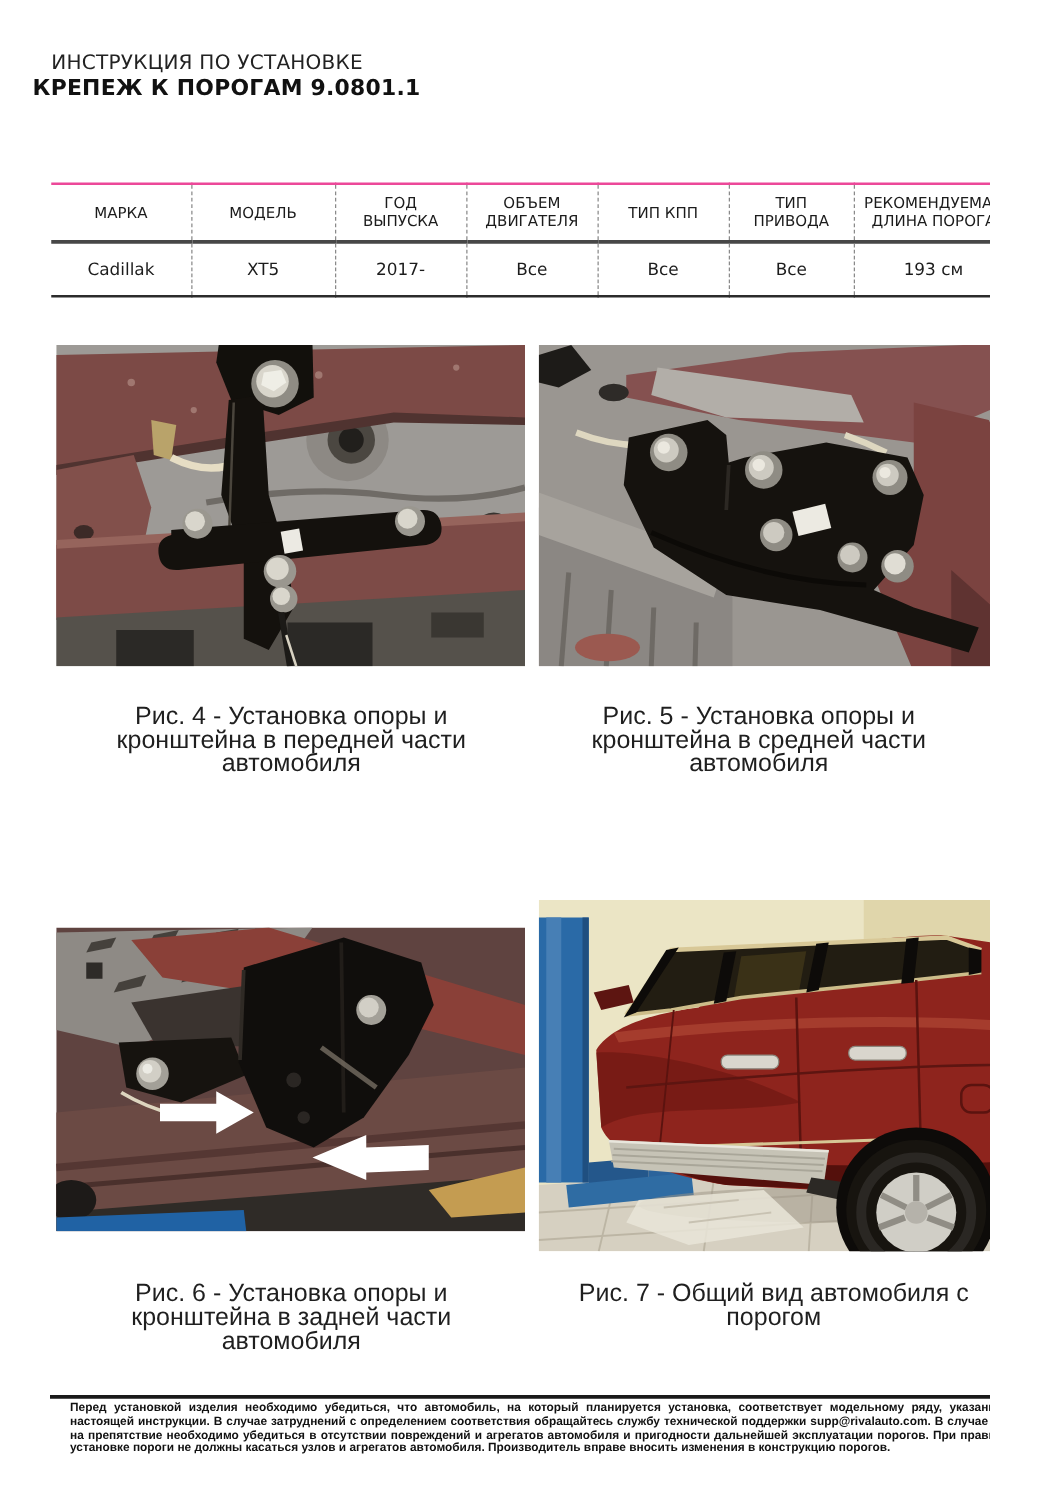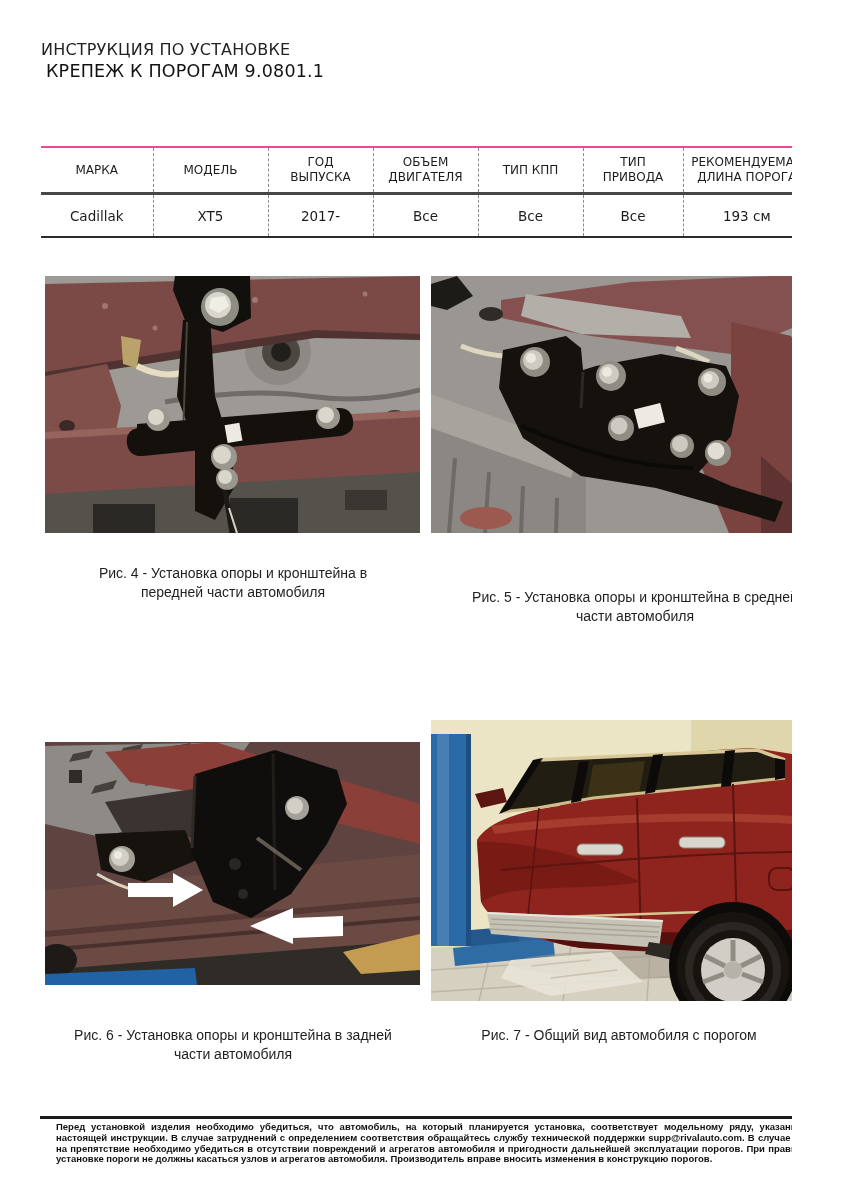--- a/index.html
+++ b/index.html
@@ -1,21 +1,21 @@
 <!DOCTYPE html>
 <html><head>
 <meta charset="utf-8">
 <style>
   html,body{margin:0;padding:0;background:#ffffff;}
   .page{position:relative;width:792px;height:1200px;background:#ffffff;overflow:hidden;
         font-family:"DejaVu Sans","Liberation Sans",sans-serif;color:#1a1a1a;}
 
   
   .title1{position:absolute;left:41px;top:40px;font-size:16px;font-weight:400;color:#222;letter-spacing:.2px;}
-  .title2{position:absolute;left:46px;top:61px;font-size:17.5px;font-weight:400;color:#111;letter-spacing:.2px;}
+  .title2{position:absolute;left:26px;top:61px;font-size:17.5px;font-weight:700;color:#111;letter-spacing:.2px;}
 
   
   .tablewrap{position:absolute;left:41px;top:146px;width:769px;}
   table.fitment{border-collapse:collapse;table-layout:fixed;width:769px;
                 border-top:2px solid #ec4899;border-bottom:2px solid #2b2b2b;}
   table.fitment th{height:40px;font-size:12px;font-weight:400;text-align:center;vertical-align:middle;
                    white-space:pre-line;line-height:15px;color:#1c1c1c;padding:2px 2px;
                    border-bottom:3px solid #474747;}
   table.fitment td{height:37px;font-size:13.5px;text-align:center;vertical-align:middle;color:#1c1c1c;padding:2px;}
   table.fitment th + th, table.fitment td + td{border-left:1px dashed #8a8a8a;}
@@ -23,23 +23,23 @@
   
   .fig{position:absolute;margin:0;padding:0;}
   .fig svg{display:block;}
   .fig4{left:45px;top:276px;width:375px;height:257px;}
   .fig5{left:431px;top:276px;width:375px;height:257px;}
   .fig6{left:45px;top:742px;width:375px;height:243px;}
   .fig7{left:431px;top:720px;width:375px;height:281px;}
 
   .caption{position:absolute;width:330px;text-align:center;
            font-family:"Liberation Sans","DejaVu Sans",sans-serif;
-           font-size:14px;line-height:19px;color:#1f1f1f;}
+           font-size:20px;line-height:19px;color:#1f1f1f;}
   .cap4{left:68px;top:564px;}
-  .cap5{left:470px;top:564px;margin-top:24px;}
+  .cap5{left:442px;top:564px;}
   .cap6{left:68px;top:1026px;}
   .cap7{left:454px;top:1026px;}
 
   
   .footer-rule{position:absolute;left:40px;top:1116px;width:783px;height:3px;background:#1a1a1a;}
   .footnote{position:absolute;left:56px;top:1122px;width:770px;margin:0;
             font-family:"Liberation Sans","DejaVu Sans",sans-serif;
             font-size:9.5px;line-height:10.8px;font-weight:700;color:#111;text-align:justify;}
 </style>
 </head>

